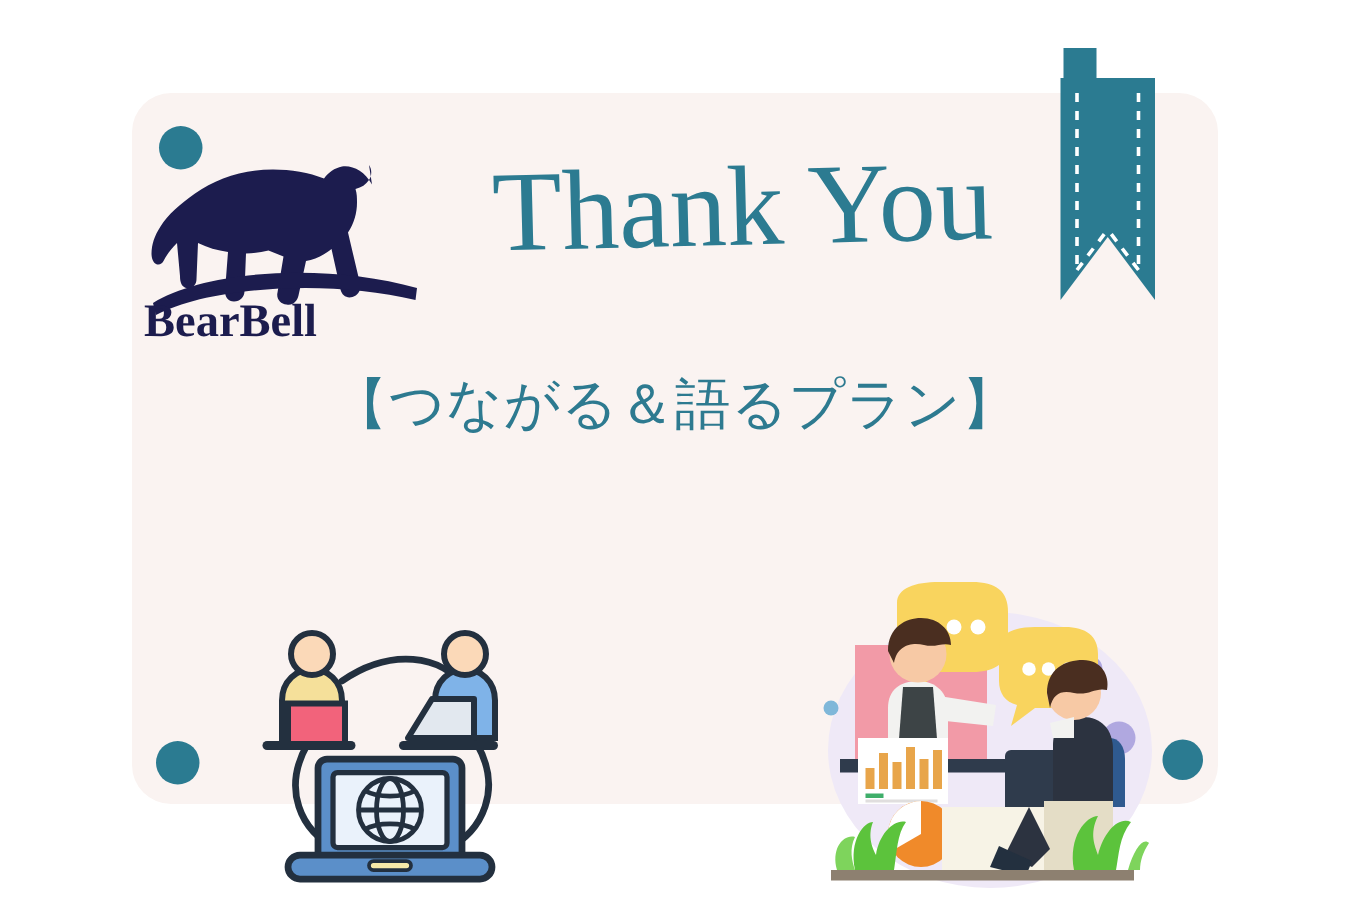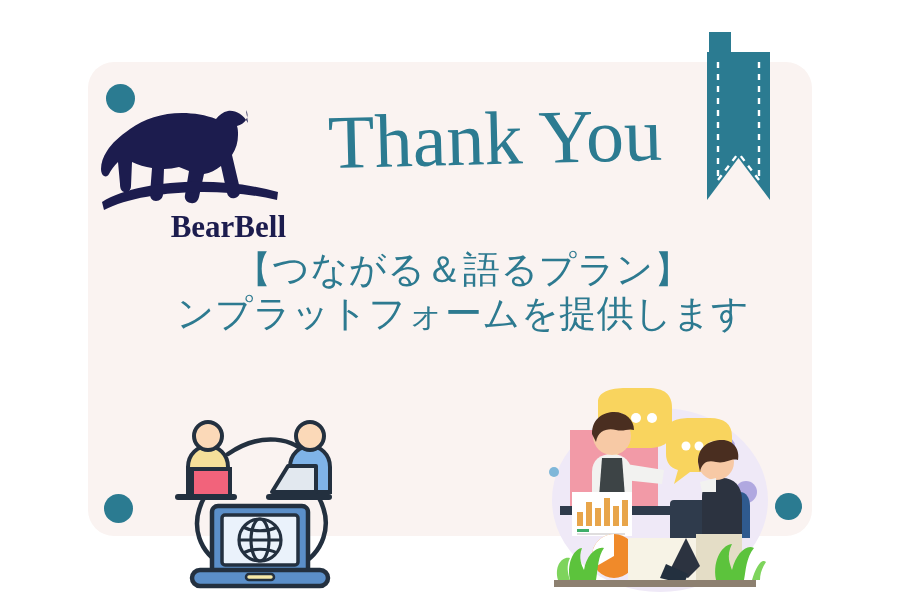--- a/index.html
+++ b/index.html
@@ -26,27 +26,26 @@
   .dot-bl{left:104px;top:494px;width:29px;height:29px;}
   .dot-br{left:775px;top:493px;width:27px;height:27px;}
 
   
   .ribbon{position:absolute;left:699px;top:32px;width:71px;height:168px;}
 
   
   .logo{position:absolute;left:96px;top:92px;width:190px;height:146px;}
   .logo-text{
     position:absolute;left:96px;top:196px;width:190px;
-    text-align:right;
+    text-align:left;
     font-family:"Liberation Serif", serif;
     font-weight:bold;
     font-size:31px;
     letter-spacing:0px;
     color:#1c1c4e;
-    margin-top:13px;
   }
 
   
   .thankyou{
     position:absolute;left:300px;top:96px;width:390px;height:84px;
     font-family:"Liberation Serif", serif;
     font-size:76px;
     line-height:84px;
     color:#2c7b91;
     text-align:center;
@@ -56,21 +55,20 @@
 
   
   .jp-wrap{
     position:absolute;left:88px;top:248px;width:724px;
     text-align:center;
     color:#2d7a90;
     font-family:"DejaVu Sans", sans-serif;
     font-size:37px;
     line-height:44px;
     letter-spacing:0.5px;
-    padding-left:13px;
   }
   .jp-line{display:block;white-space:nowrap;}
 
   
   .illus-left{position:absolute;left:170px;top:414px;width:180px;height:180px;}
   .illus-right{position:absolute;left:540px;top:388px;width:230px;height:212px;}
 </style>
 </head>
 <body>
 
@@ -101,21 +99,20 @@
 
       <path fill="#1c1c4e" d="M6 110c35-22 116-27 176-10l-1 8C123 94 44 99 8 118z"></path>
     </svg>
   </div>
   <div class="logo-text">BearBell</div>
 
   <div class="thankyou">Thank You</div>
 
   <div class="jp-wrap">
     <span class="jp-line">【つながる＆語るプラン】</span>
-    <span class="jp-line">ンプラットフォームを提供します</span>
   </div>
 
   <div class="illus-left">
     <svg width="180" height="180" viewBox="0 0 180 180">
 
       <path d="M58 40 C90 18 125 22 140 45" fill="none" stroke="#23303f" stroke-width="4.5" stroke-linecap="round"></path>
       <path d="M35 82 C18 112 30 140 55 152" fill="none" stroke="#23303f" stroke-width="4.5" stroke-linecap="round"></path>
       <path d="M148 82 C165 112 152 140 128 152" fill="none" stroke="#23303f" stroke-width="4.5" stroke-linecap="round"></path>
 
       <g>

